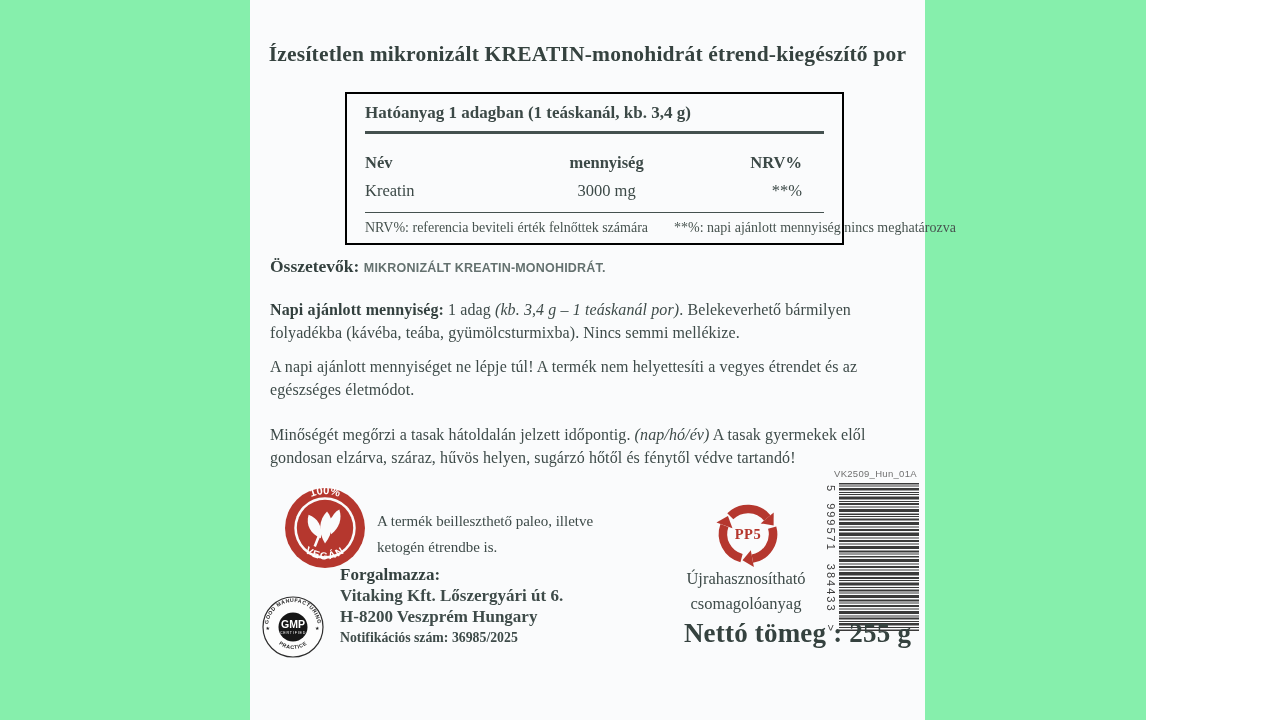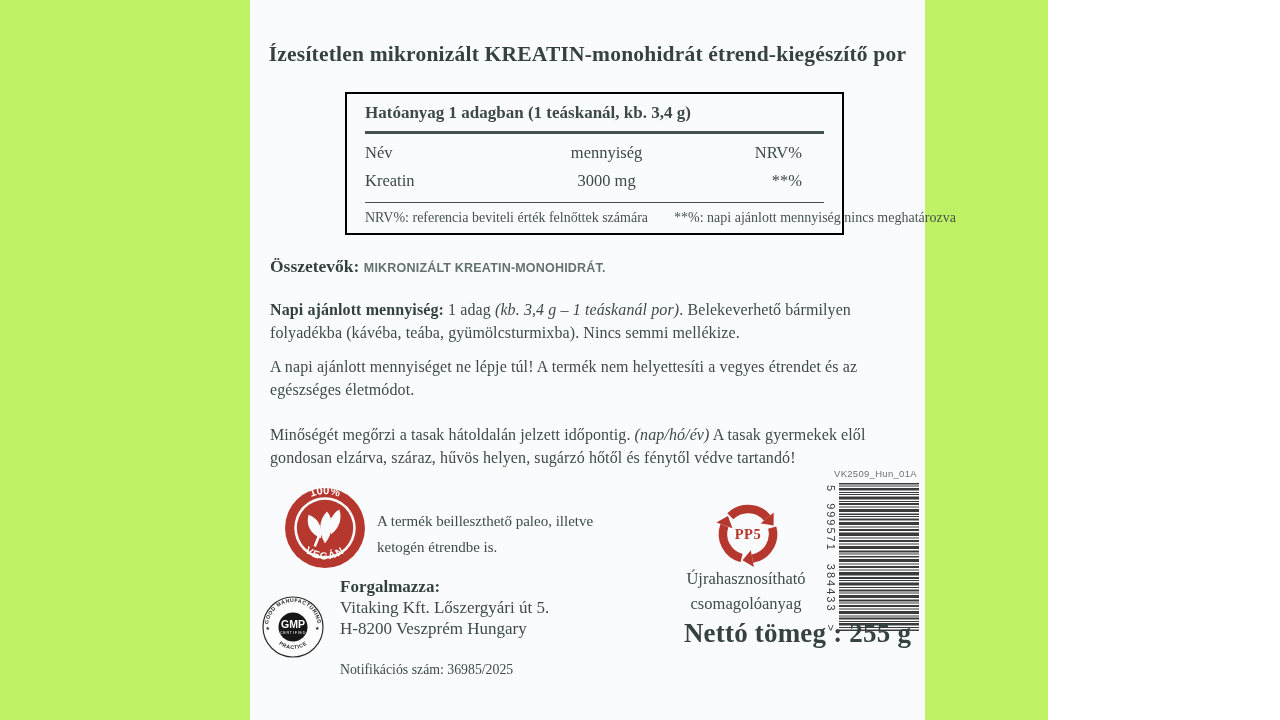--- a/index.html
+++ b/index.html
@@ -1,30 +1,30 @@
 <!DOCTYPE html>
 <html><head>
 <meta charset="utf-8">
 <style>
   html,body{margin:0;padding:0;background:#ffffff;}
-  .stage{position:relative;width:1048px;height:720px;background:#bef264;overflow:hidden;
+  .stage{position:relative;width:1146px;height:720px;background:#86efac;overflow:hidden;
          font-family:"Liberation Serif", serif;color:#3e4b49;}
   .card{position:absolute;left:250px;top:0;width:675px;height:720px;background:#fafbfc;}
 
   .title{position:absolute;left:255px;top:42px;width:665px;text-align:center;
          font-weight:bold;font-size:21.5px;letter-spacing:.2px;color:#35423f;}
 
   
   .facts{position:absolute;left:345px;top:92px;width:499px;box-sizing:border-box;
          border:2px solid #000000;padding:0 18px 4px 18px;color:#3c4947;}
   .facts-header{font-weight:bold;font-size:17px;padding:9px 0 8px;}
   .rule-thick{border-top:3.5px solid #44514f;}
   .rule-thin{border-top:1.5px solid #44514f;}
   .facts-grid{display:grid;grid-template-columns:1.2fr 1.6fr 1fr;align-items:baseline;}
-  .facts-cols{font-weight:normal;font-size:16.5px;padding:9px 0 3px;}
+  .facts-cols{font-weight:bold;font-size:16.5px;padding:19px 0 3px;}
   .facts-row{font-size:16.5px;padding:5px 0 11px;}
   .c-mid{text-align:center;}
   .c-right{text-align:right;padding-right:22px;}
   .facts-foot{font-size:14px;color:#47534f;padding:7px 0 3px;display:flex;gap:26px;white-space:nowrap;}
 
   .ingredients{position:absolute;left:270px;top:256px;font-size:17.5px;}
   .ingredients b{color:#33403e;}
   .ingredients .caps{font-family:"Liberation Sans", sans-serif;font-size:12.5px;font-weight:bold;
                      letter-spacing:.2px;color:#64716f;}
 
@@ -45,23 +45,23 @@
   .barcode{position:absolute;left:812px;top:466px;width:113px;height:162px;}
   .vk-label{position:absolute;left:22px;top:2px;font-family:"Liberation Sans", sans-serif;
             font-size:9.5px;color:#707070;letter-spacing:.3px;white-space:nowrap;}
   .bc-rot{position:absolute;left:-16px;top:44px;width:150px;height:96px;
           transform:rotate(90deg);display:flex;flex-direction:column;}
   .bc-bars{width:150px;height:80px;}
   .bc-digits{height:16px;display:flex;align-items:center;justify-content:space-between;
              padding:0 2px;font-family:"Liberation Sans", sans-serif;font-size:11px;color:#3a3a3a;}
   .bc-digits .grp{letter-spacing:2px;}
 
-  .distributor{position:absolute;left:340px;top:576px;font-size:17px;line-height:21px;}
+  .distributor{position:absolute;left:340px;top:564px;font-size:17px;line-height:21px;font-weight:bold;}
   .distributor b{font-size:17px;color:#33403e;}
-  .notif{font-size:13.8px;margin-top:20px;}
+  .notif{font-size:13.8px;margin-top:0;}
 
   .gmp{position:absolute;left:261px;top:595px;}
 
   .net-weight{position:absolute;left:650px;top:618px;width:295px;text-align:center;
               font-weight:bold;font-size:27px;color:#35423f;letter-spacing:.2px;}
 </style>
 </head>
 <body>
 
 <div class="stage">
@@ -212,21 +212,21 @@
         <span>5</span>
         <span class="grp">999571</span>
         <span class="grp">384433</span>
         <span>&gt;</span>
       </div>
     </div>
   </div>
 
   <div class="distributor">
     <b>Forgalmazza:</b><br>
-    <span>Vitaking Kft. Lőszergyári út 5.</span><br>
+    <span>Vitaking Kft. Lőszergyári út 6.</span><br>
     <span>H-8200 Veszprém Hungary</span>
     <div class="notif">Notifikációs szám: 36985/2025</div>
   </div>
 
   <div class="gmp">
     <svg width="64" height="64" viewBox="0 0 64 64">
       <circle cx="32" cy="32" r="30" fill="#fdfdfd" stroke="#2e2e2e" stroke-width="1.2"></circle>
       <defs>
         <path id="gtop" d="M 7 32 A 25 25 0 0 1 57 32"></path>
         <path id="gbot" d="M 10 32 A 22 22 0 0 0 54 32"></path>

